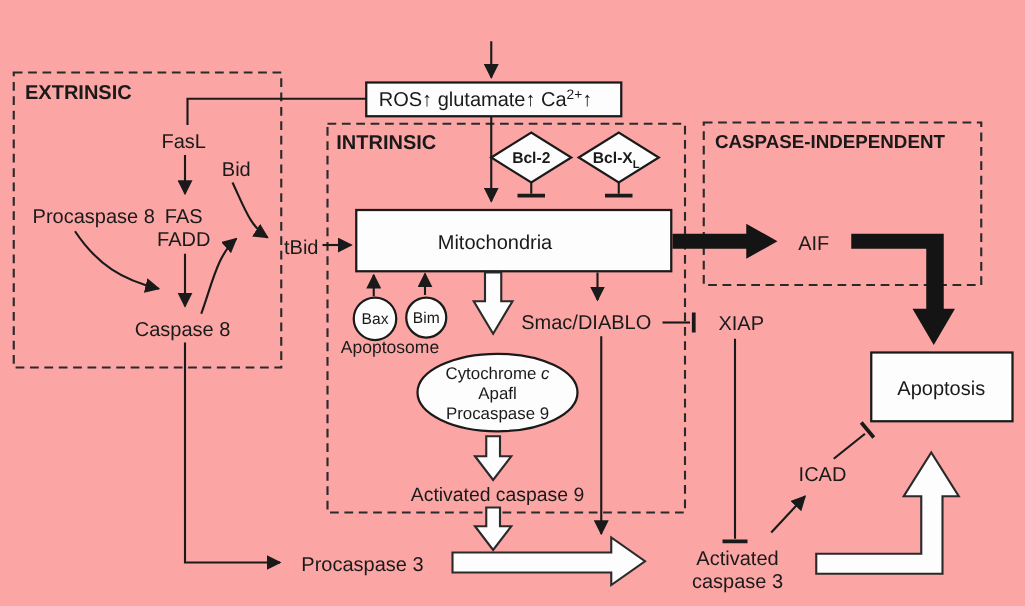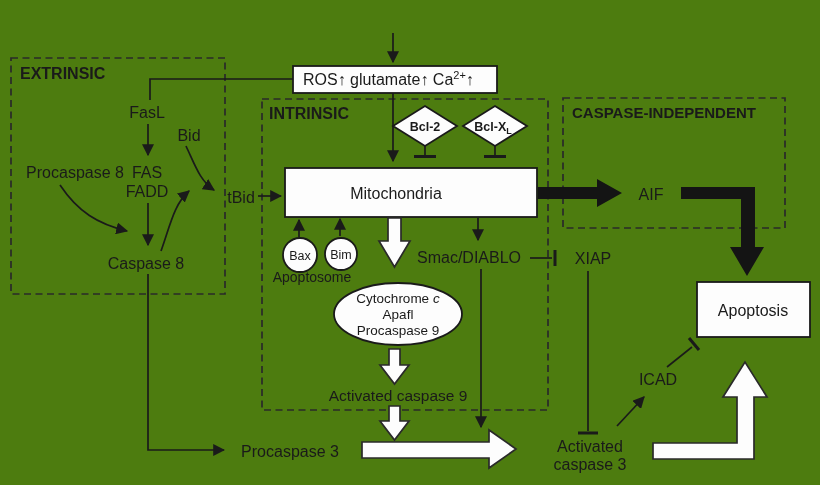--- a/index.html
+++ b/index.html
@@ -1,16 +1,16 @@
 <!DOCTYPE html>
 <html><head>
 <meta charset="utf-8">
 <style>
   html,body{margin:0;padding:0;background:#f6f6f6;}
-  .stage{position:relative;width:820px;height:485px;background:#4d7c0f;overflow:hidden;}
+  .stage{position:relative;width:820px;height:485px;background:#fca5a5;overflow:hidden;}
   svg text{font-family:"Liberation Sans","DejaVu Sans",sans-serif;fill:#1a1a1a;}
   .h{font-weight:bold;font-size:16px;}
   .lbl{font-size:16px;}
   .sm{font-size:13.5px;}
   .tiny{font-size:12.5px;}
   .ln{stroke:#1a1a1a;stroke-width:1.7;fill:none;}
   .dash{stroke:#2a2a2a;stroke-width:1.7;fill:none;stroke-dasharray:7 4.5;}
   .shape{fill:#fdfdfd;stroke:#1a1a1a;stroke-width:1.8;}
   .hollow{fill:#fdfdfd;stroke:#2a2a2a;stroke-width:1.7;stroke-linejoin:miter;}
   .thick{fill:#141414;stroke:none;}

